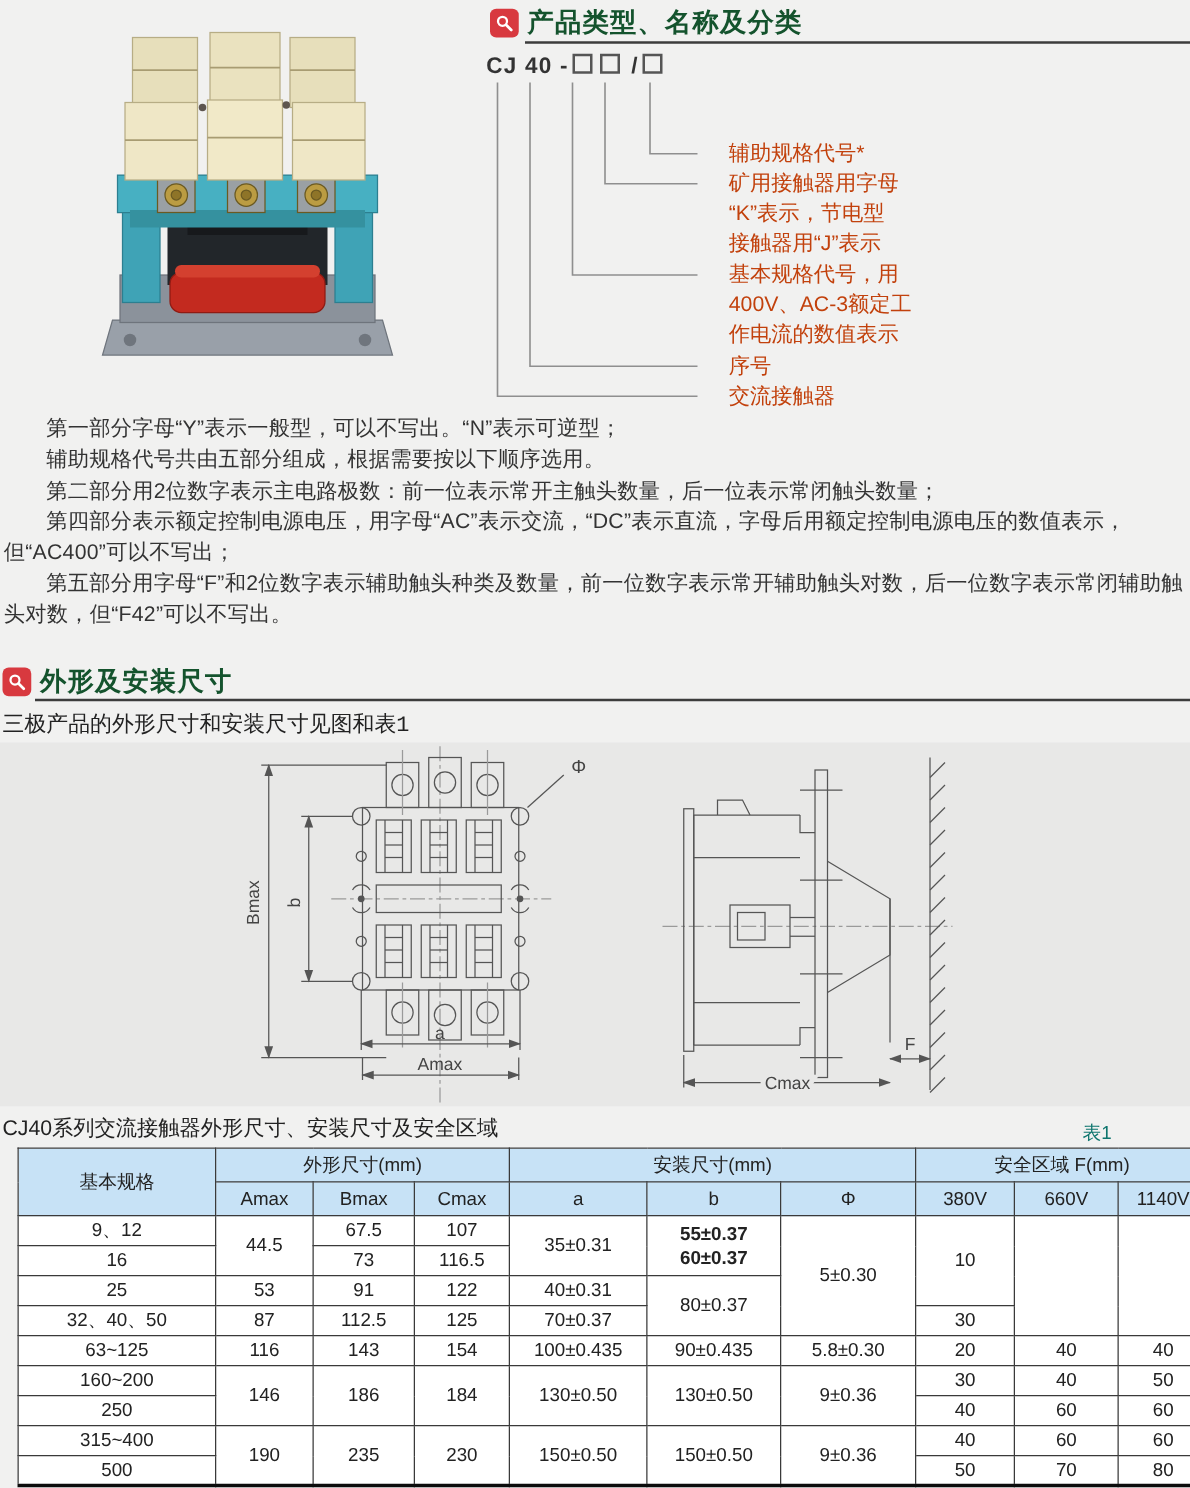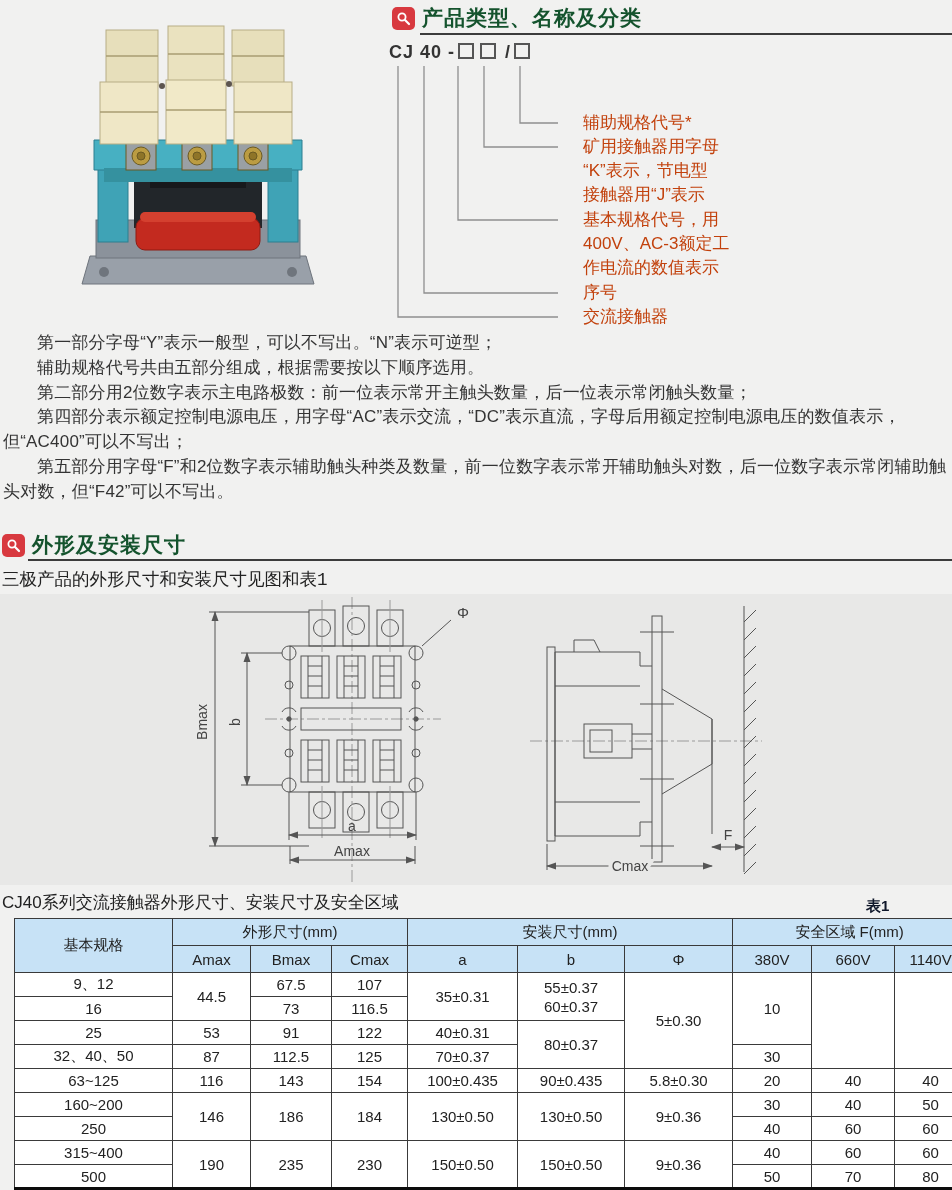--- a/index.html
+++ b/index.html
@@ -45,36 +45,36 @@
     text-indent:2em;letter-spacing:0.2px;
   }
 
   .note-line{position:absolute;left:2px;top:567px;font-size:17.5px;color:#222;font-family:Liberation Mono, monospace;}
 
   
   .panel{position:absolute;left:0;top:594px;width:952px;height:291px;background:#e8e8e7;}
 
   
   .tbl-title{position:absolute;left:2px;top:891px;font-size:17px;color:#222;}
-  .tbl-tag{position:absolute;left:866px;top:897px;font-size:15px;color:#0f172a;font-weight:bold;}
+  .tbl-tag{position:absolute;left:866px;top:897px;font-size:15px;color:#0f766e;}
   table.dim{
     position:absolute;left:0;top:918px;width:952px;
     border-collapse:collapse;table-layout:fixed;
     font-size:15px;color:#222;background:#fff;
     border:1px solid #3a3a3a;border-bottom:3px solid #0c0c0c;margin-left:14px;
   }
   table.dim th,table.dim td{
     border:1px solid #3a3a3a;text-align:center;vertical-align:middle;
     padding:0;font-weight:normal;
   }
   table.dim thead th{background:#c7e2f6;height:26px;}
   table.dim tbody tr{height:24px;}
   table.dim tbody tr.tall{height:24px;}
   td.spec{text-align:left;padding-left:28px;}
-  .bcell div{line-height:19px;}
+  .bcell div{line-height:19px;font-weight:bold;}
 
   svg text{font-family:"Liberation Sans","DejaVu Sans",sans-serif;}
 </style>
 </head>
 <body>
 
 <div class="page">
 
   <svg class="abs" style="left:74px;top:24px" width="248" height="266" viewBox="0 0 248 266">
 

